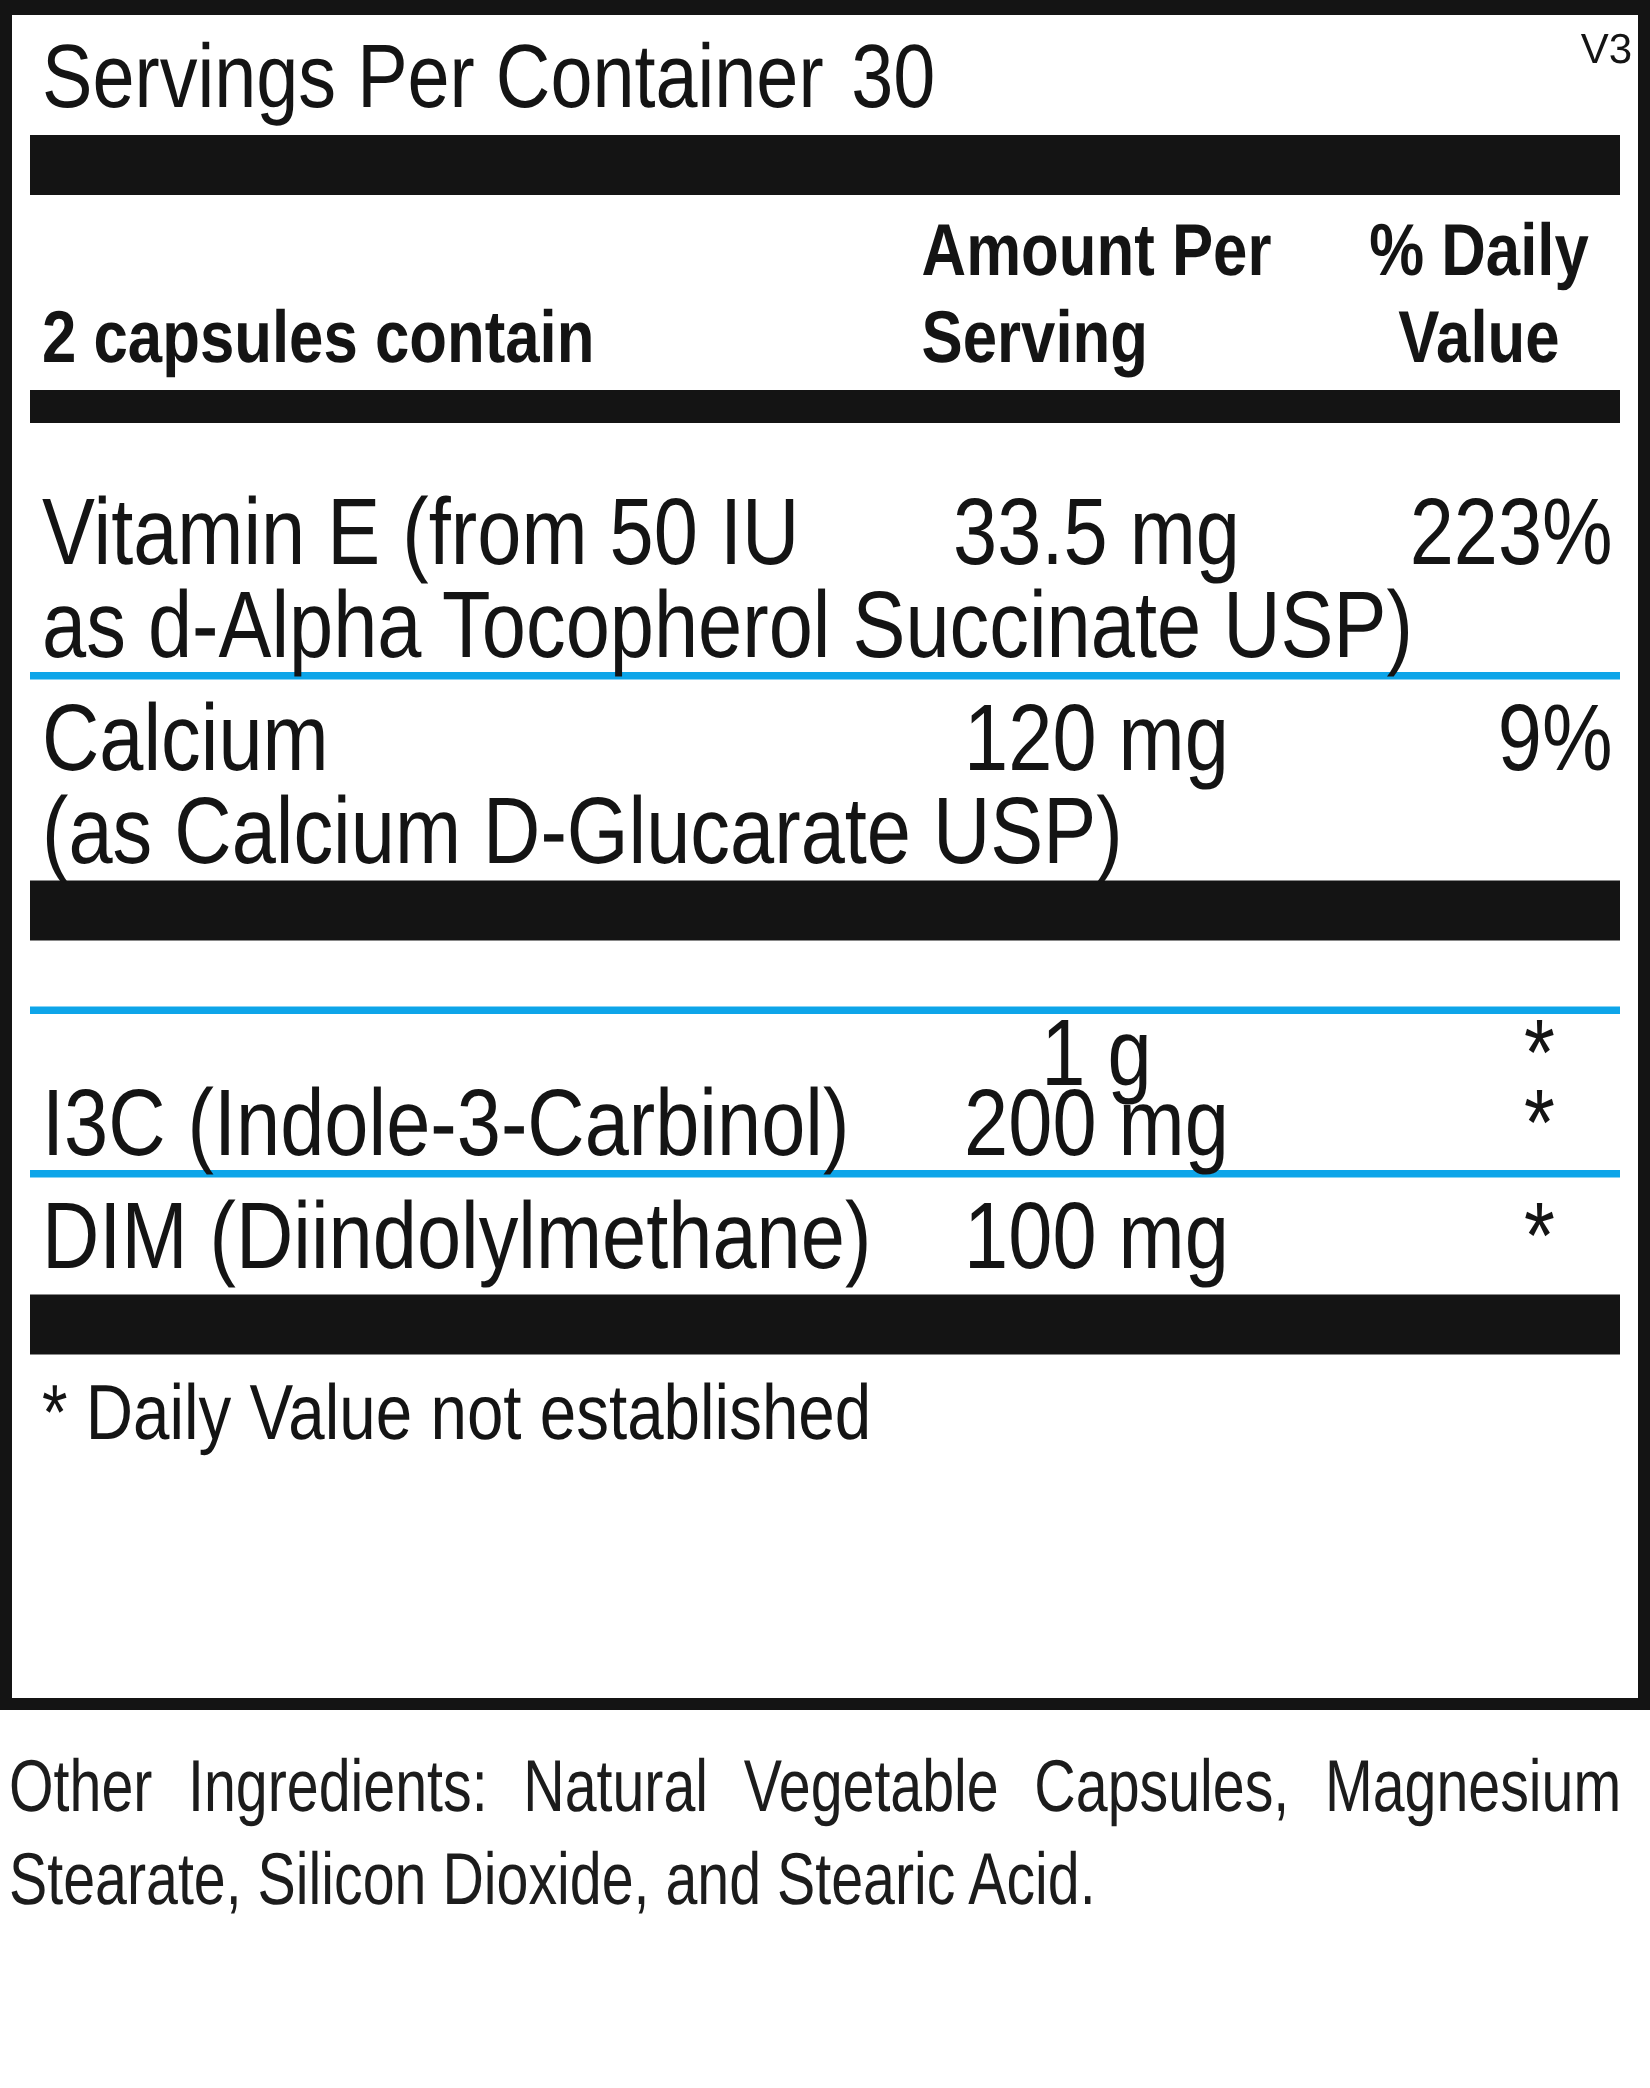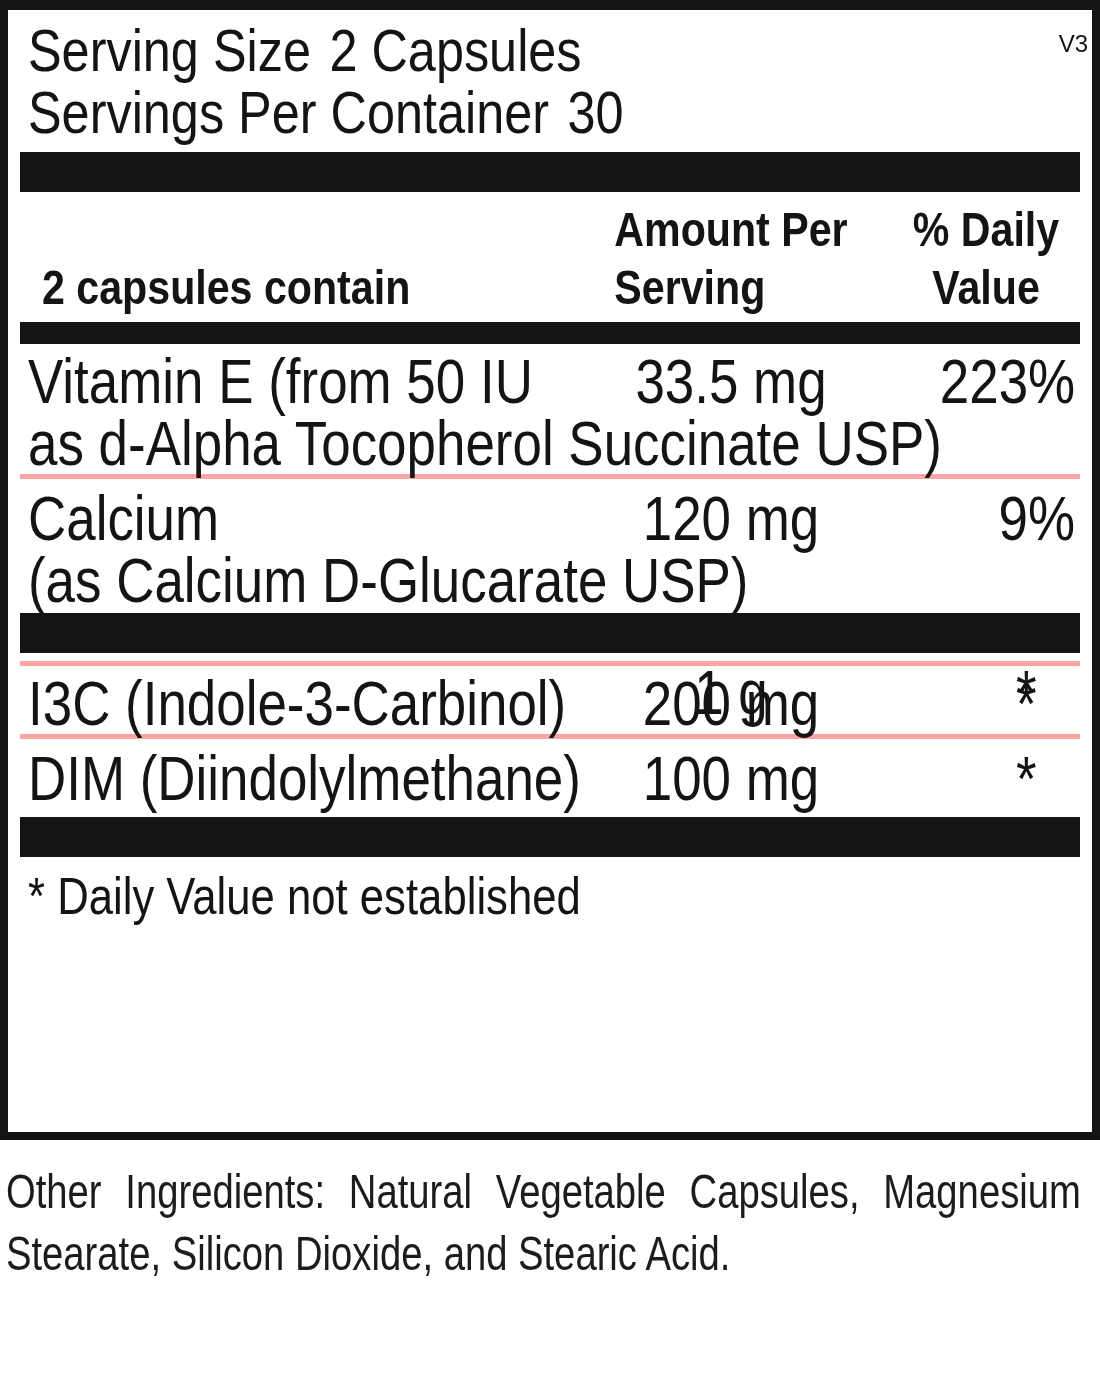--- a/index.html
+++ b/index.html
@@ -7,36 +7,36 @@
          font-family:"Liberation Sans","DejaVu Sans",sans-serif; color:#141414; }
 
   
   .cx   { display:inline-block; white-space:nowrap; transform:scaleX(0.84); transform-origin:0 0; }
   .cx-c { transform-origin:50% 0; }
 
   .facts-box { box-sizing:border-box; width:1100px; height:1140px; background:#fff;
                border:8px solid #141414; border-top-width:10px; position:relative; }
   .inner { padding:10px 12px 0 12px; position:relative; }
 
-  .version { position:absolute; top:17px; right:4px; font-size:24px; line-height:34px; }
+  .version { position:absolute; top:6px; right:4px; font-size:28px; line-height:34px; }
 
   .title-line { padding-left:8px; line-height:150px; height:150px; }
   .title-text { display:inline-block; white-space:nowrap; transform:scaleX(0.85);
                 transform-origin:0 50%; font-weight:bold; font-size:140px; letter-spacing:-2px; }
 
   .serving { padding-left:8px; font-size:60px; line-height:62px; }
   .serving .gap { margin-left:22px; }
 
   .bar  { height:40px; background:#141414; }
   .bar1 { margin-top:8px; }
   .rule { height:22px; background:#141414; }
-  .divider { border-bottom:5px solid #fca5a5; }
+  .divider { border-bottom:5px solid #0ea5e9;margin-top:36px; }
 
   .col-header { position:relative; height:130px; font-weight:bold; font-size:49px; line-height:58px; }
-  .hdr-contain { position:absolute; left:22px; bottom:6px; }
+  .hdr-contain { position:absolute; left:8px; bottom:6px; }
   .hdr-amount  { position:absolute; left:711px; bottom:6px; transform:translateX(-50%); text-align:left; }
   .hdr-daily   { position:absolute; left:966px; bottom:6px; transform:translateX(-50%); text-align:center;margin-top:28px; }
 
   .row { position:relative; font-size:63px; line-height:62px; }
   .row .name { padding-left:8px; }
   .pt6 { padding-top:6px; } .pt8 { padding-top:8px; }
   .pb2 { padding-bottom:2px; } .pb6 { padding-bottom:8px; }
   .amt { position:absolute; left:711px; white-space:nowrap;
          transform:translateX(-50%) scaleX(0.84); }
   .dv  { position:absolute; right:5px; white-space:nowrap;
@@ -51,25 +51,20 @@
   .other-ing .just { text-align:justify; text-align-last:justify; }
 </style>
 </head>
 <body>
 
 <div class="facts-box">
   <span class="version">V3</span>
 
   <div class="inner">
 
-    <div class="serving">
-      <span class="cx">
-        <span>Serving Size</span><span class="gap">2 Capsules</span>
-      </span>
-    </div>
     <div class="serving">
       <span class="cx">
         <span>Servings Per Container</span><span class="gap">30</span>
       </span>
     </div>
 
     <div class="bar bar1"></div>
 
     <div class="col-header">
       <div class="hdr-contain">

